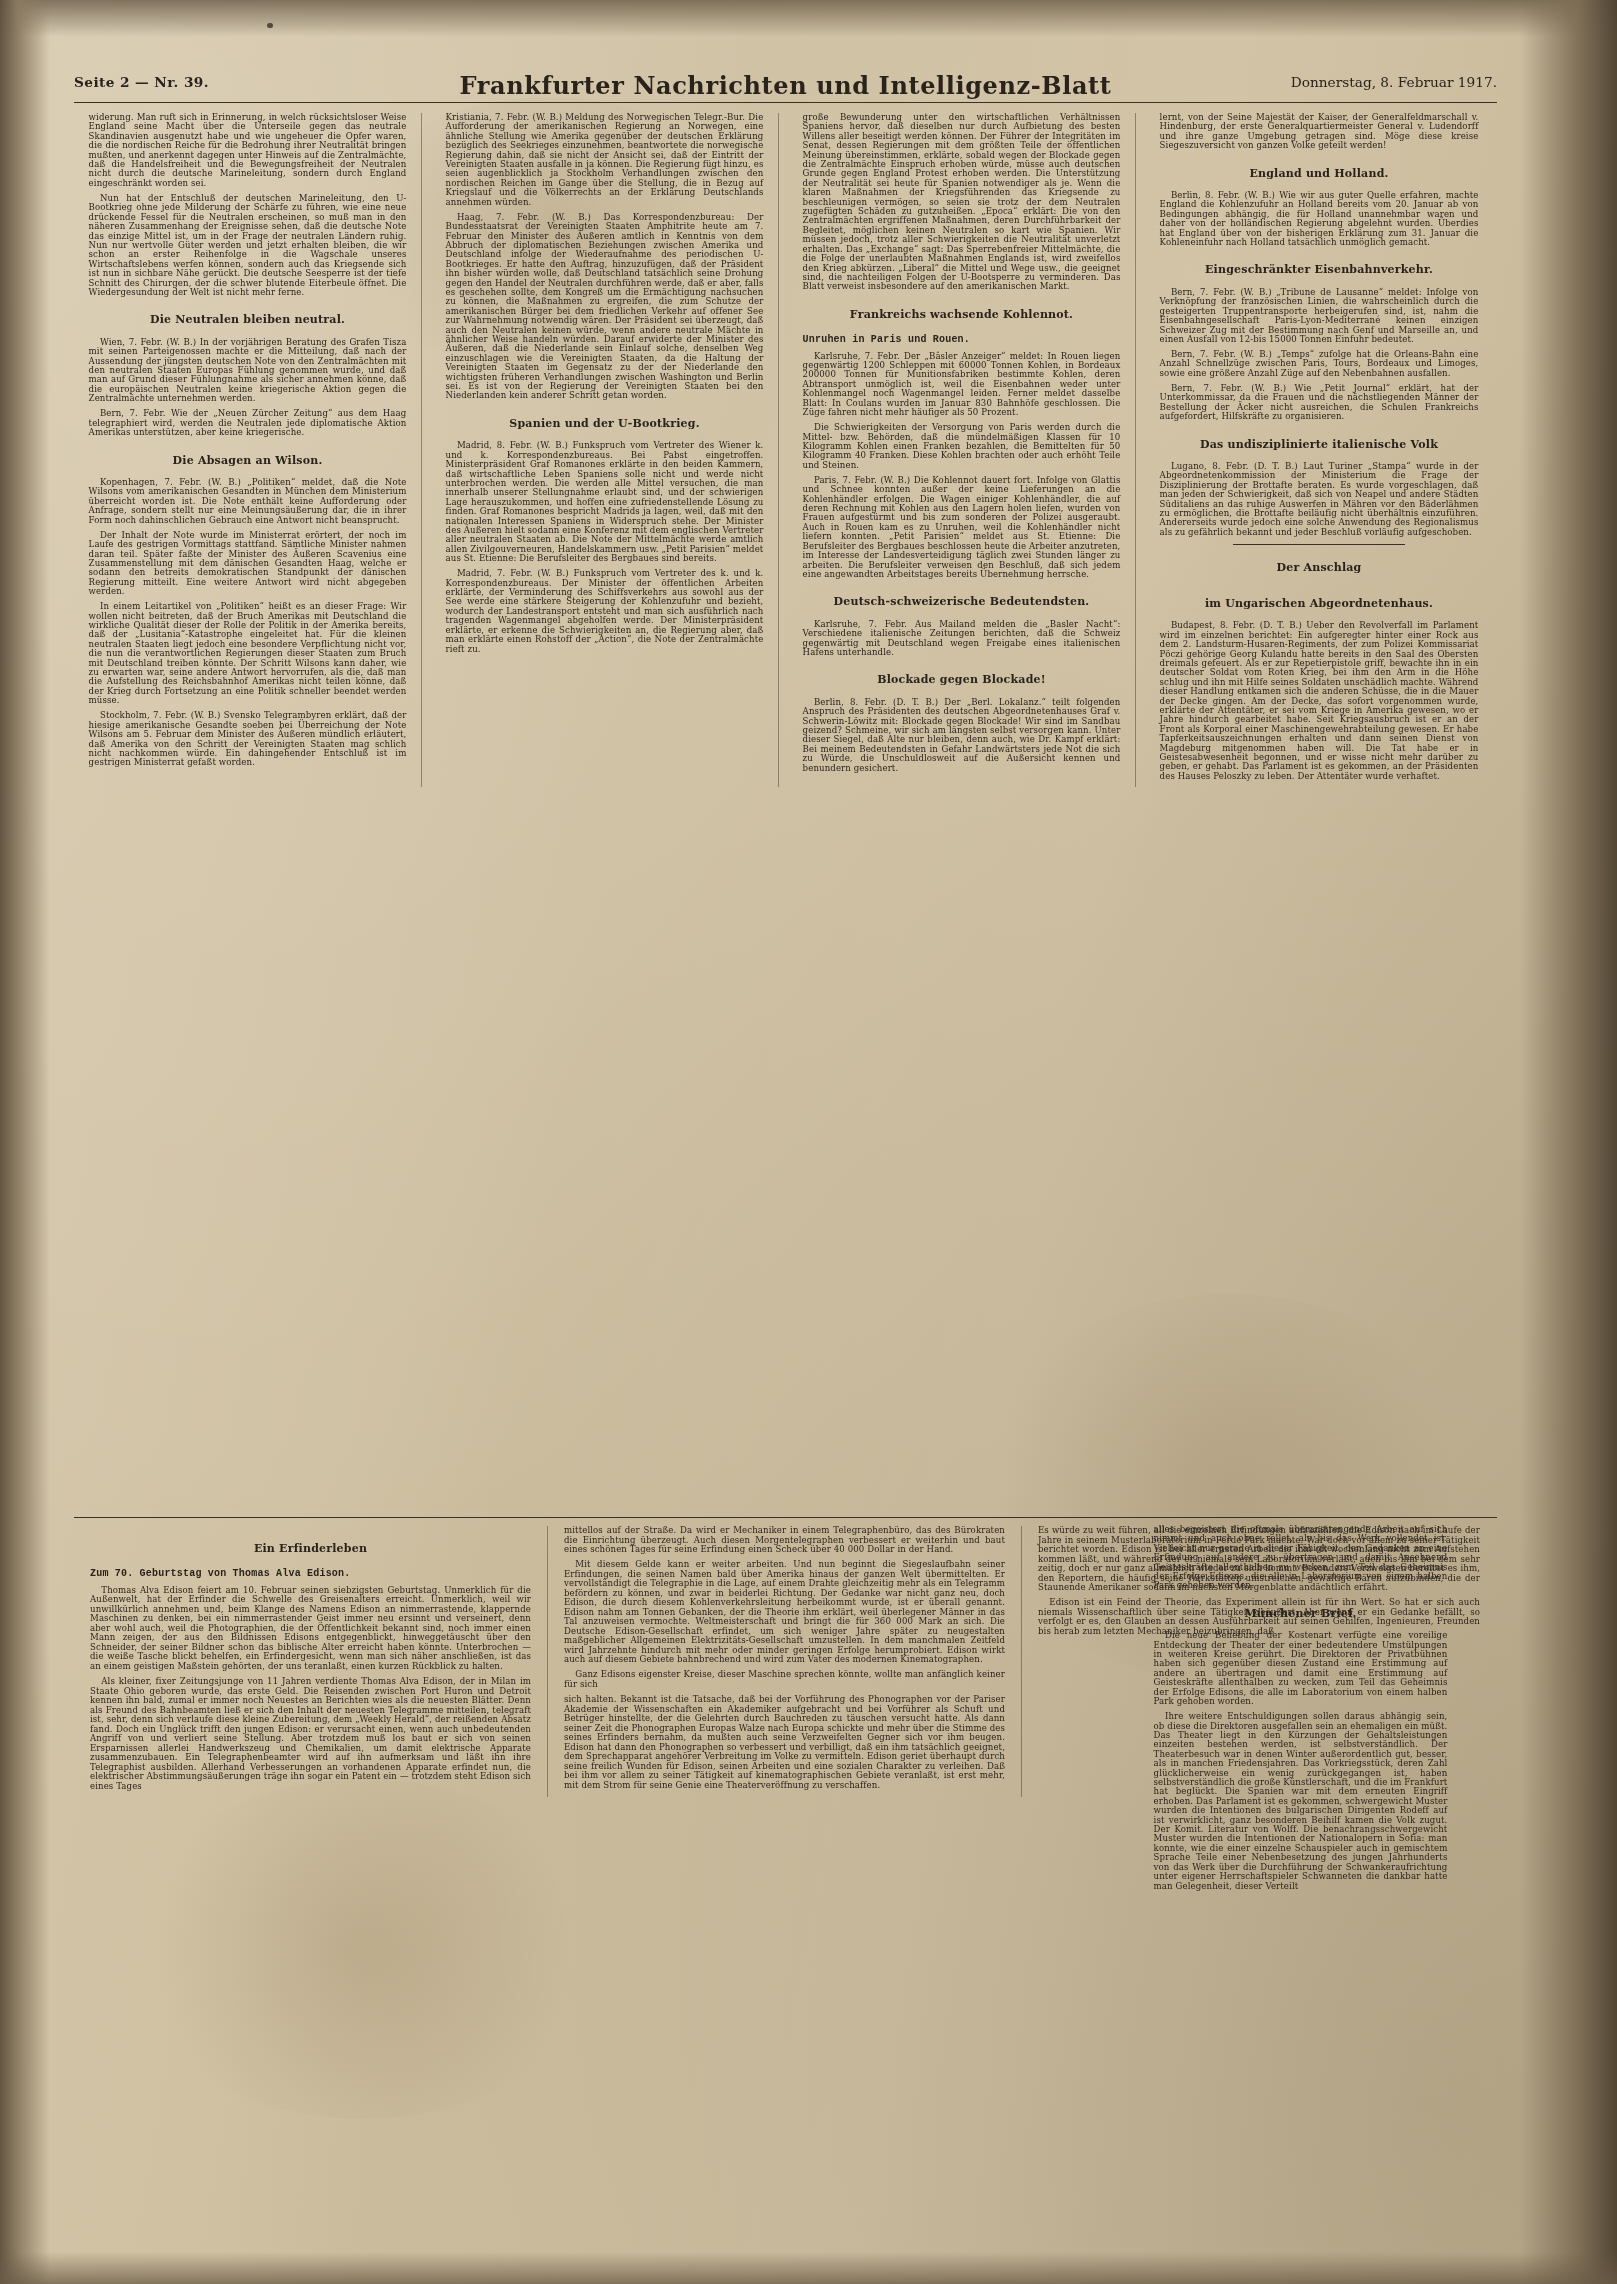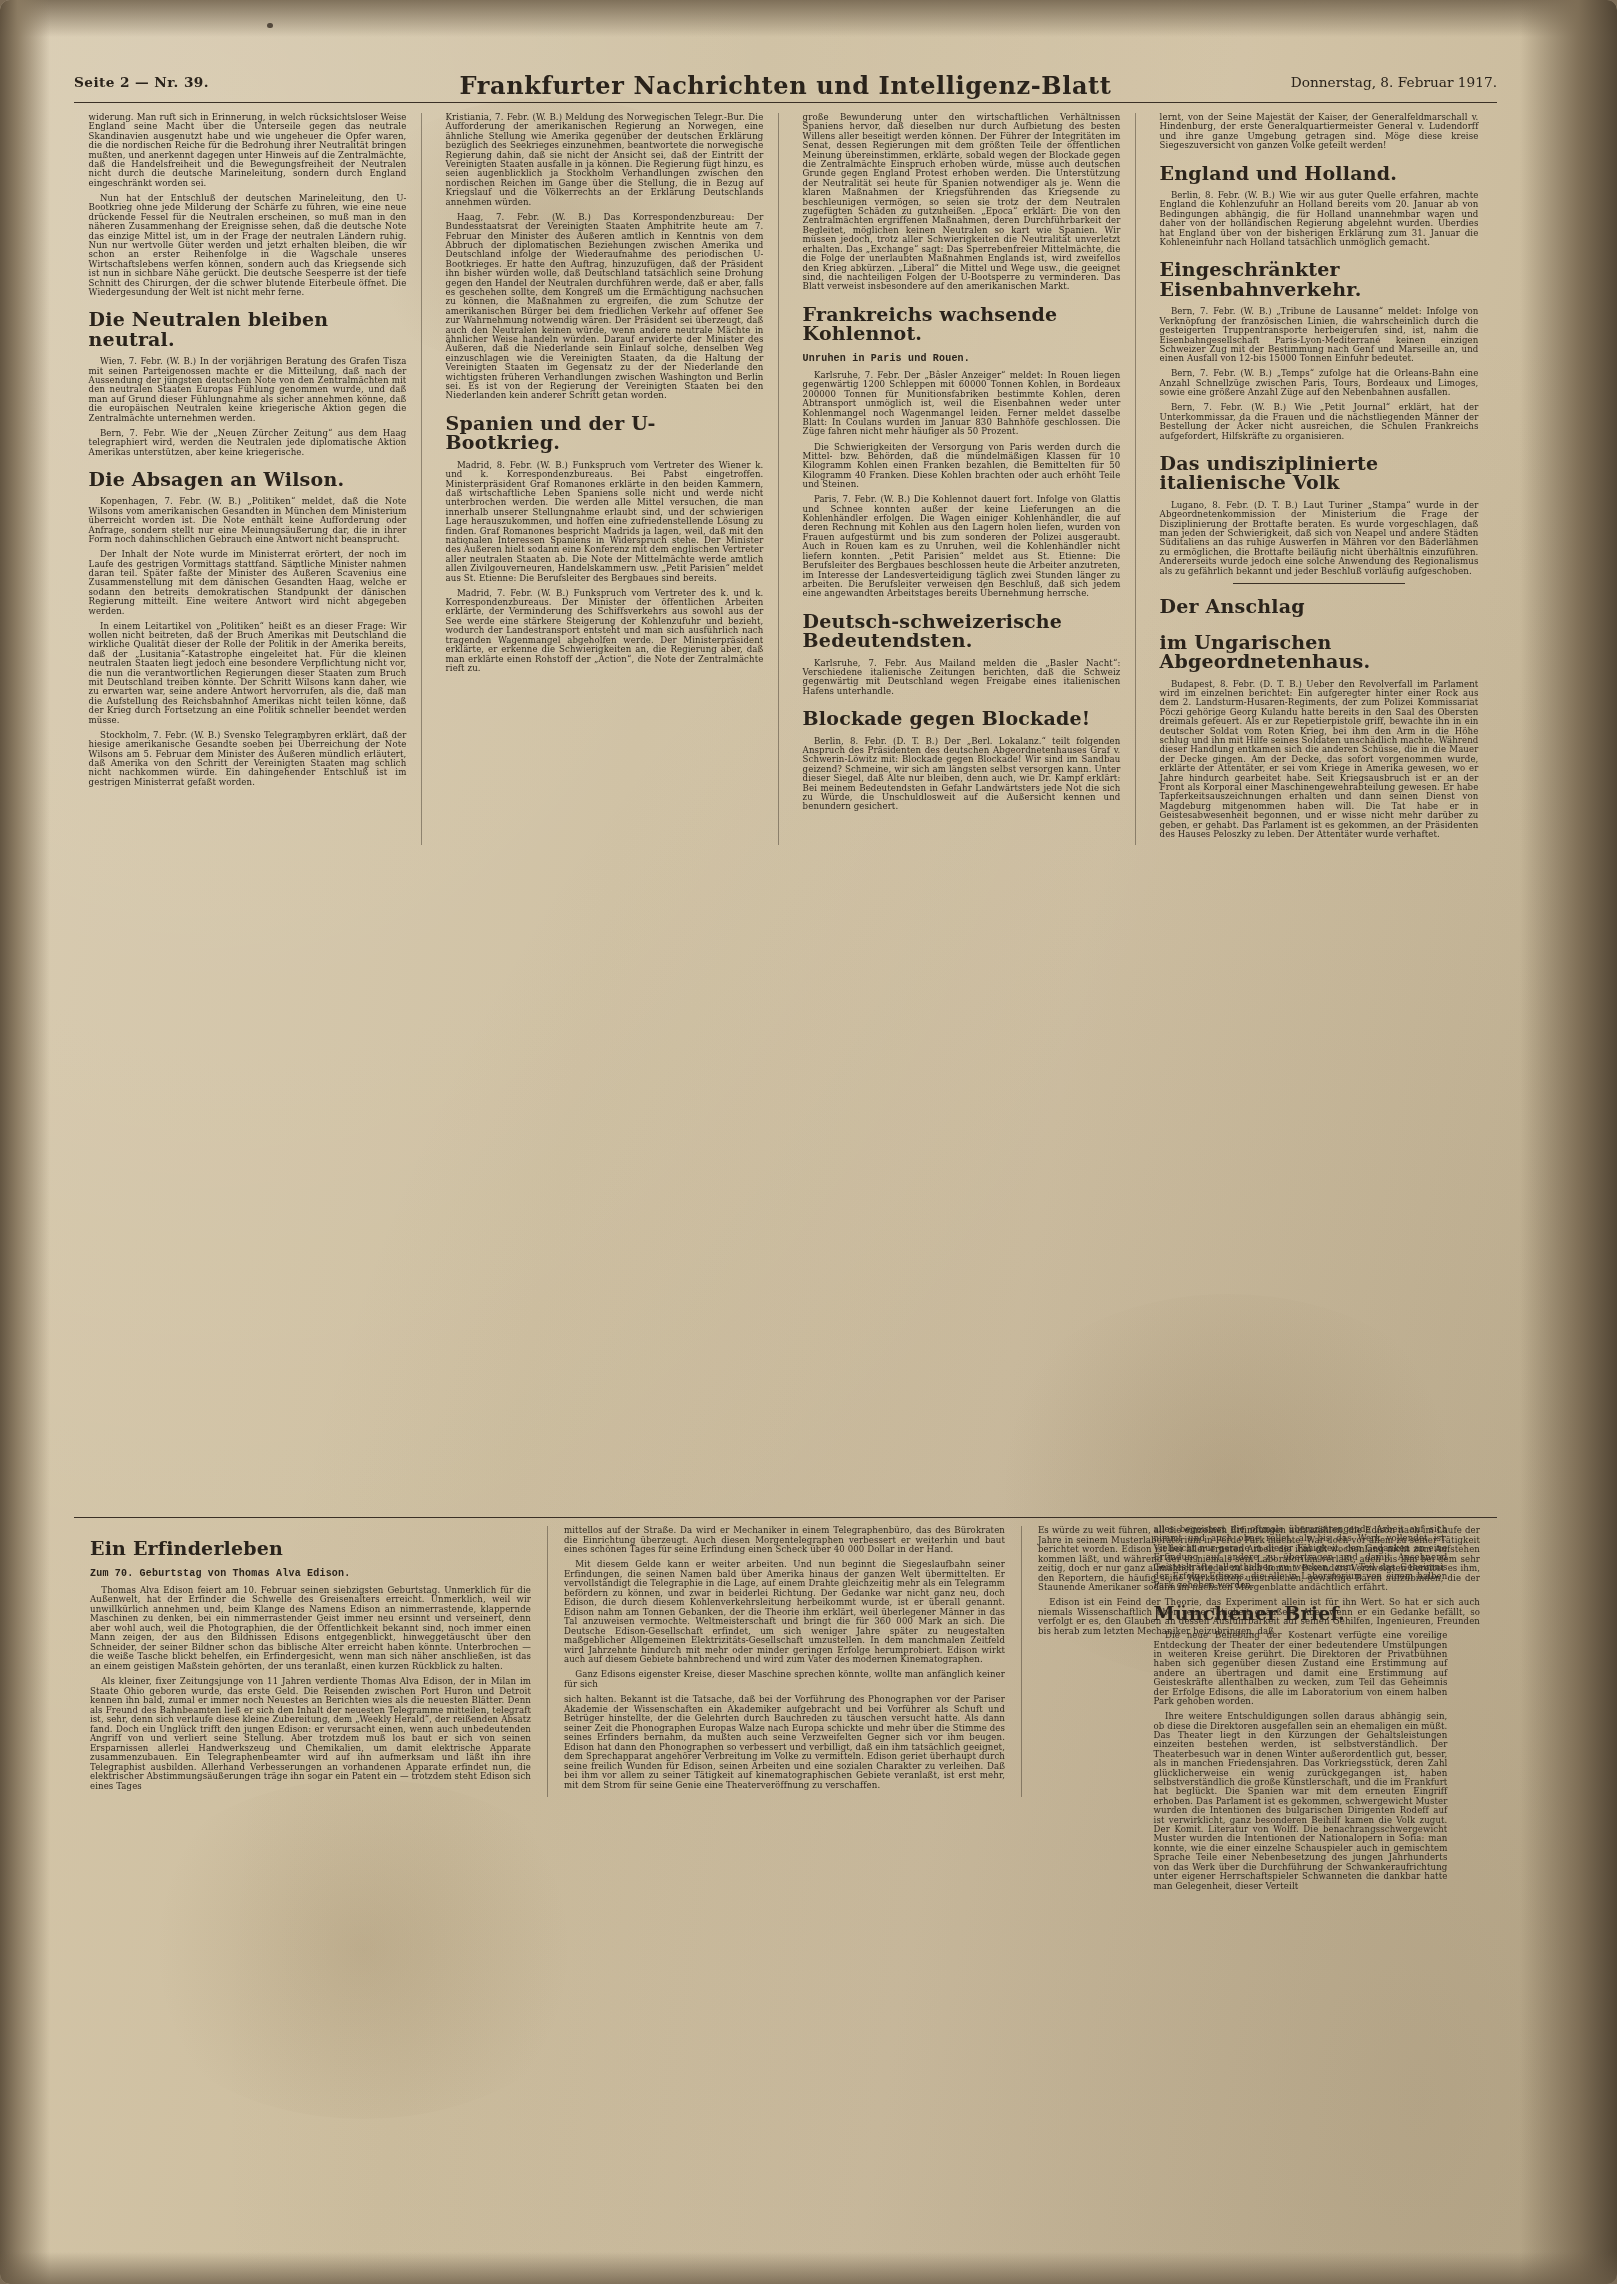--- a/index.html
+++ b/index.html
@@ -7,21 +7,20 @@
     position:relative;
     width:1617px;height:2284px;
     background:#cfc0a4;
     background-image:
       radial-gradient(ellipse at 12% 8%, rgba(255,255,255,0.14), rgba(255,255,255,0) 55%),
       radial-gradient(ellipse at 88% 92%, rgba(90,70,45,0.18), rgba(0,0,0,0) 60%),
       linear-gradient(100deg, #d6c8ac 0%, #cdbe9f 38%, #d2c3a6 62%, #c2b394 100%);
     overflow:hidden;
     font-family:"DejaVu Serif", serif;
     color:#2a231b;
-    border-radius:10px;
   }
   
   .edge-left{
     position:absolute;left:0;top:0;width:50px;height:100%;
     background:linear-gradient(90deg,#5d4f3c 0%, #8a7a61 35%, rgba(190,176,148,0) 100%);
     opacity:.95;
   }
   .edge-right{
     position:absolute;right:0;top:0;width:97px;height:100%;
     background:linear-gradient(270deg,#4c4030 0%, #7d6d55 40%, rgba(190,176,148,0) 100%);
@@ -82,22 +81,23 @@
     letter-spacing:0.1px;
     margin:0 0 5.7px 0;
     color:#2b241c;
     font-family:"DejaVu Serif", serif;
   }
   .txt.ind{text-indent:11.3px;}
 
   h2.head{
     font-family:"DejaVu Serif", serif;
     font-weight:bold;
-    font-size:19px;
+    font-size:11px;
     line-height:19.4px;
+    text-align:center;
     margin:13px 0 8px 0;
     letter-spacing:0.2px;
   }
   h3.subhead{
     font-weight:bold;
     font-size:10px;
     line-height:11.3px;
     text-align:left;
     margin:9.7px 0 6.5px 0;
     letter-spacing:0.2px;

